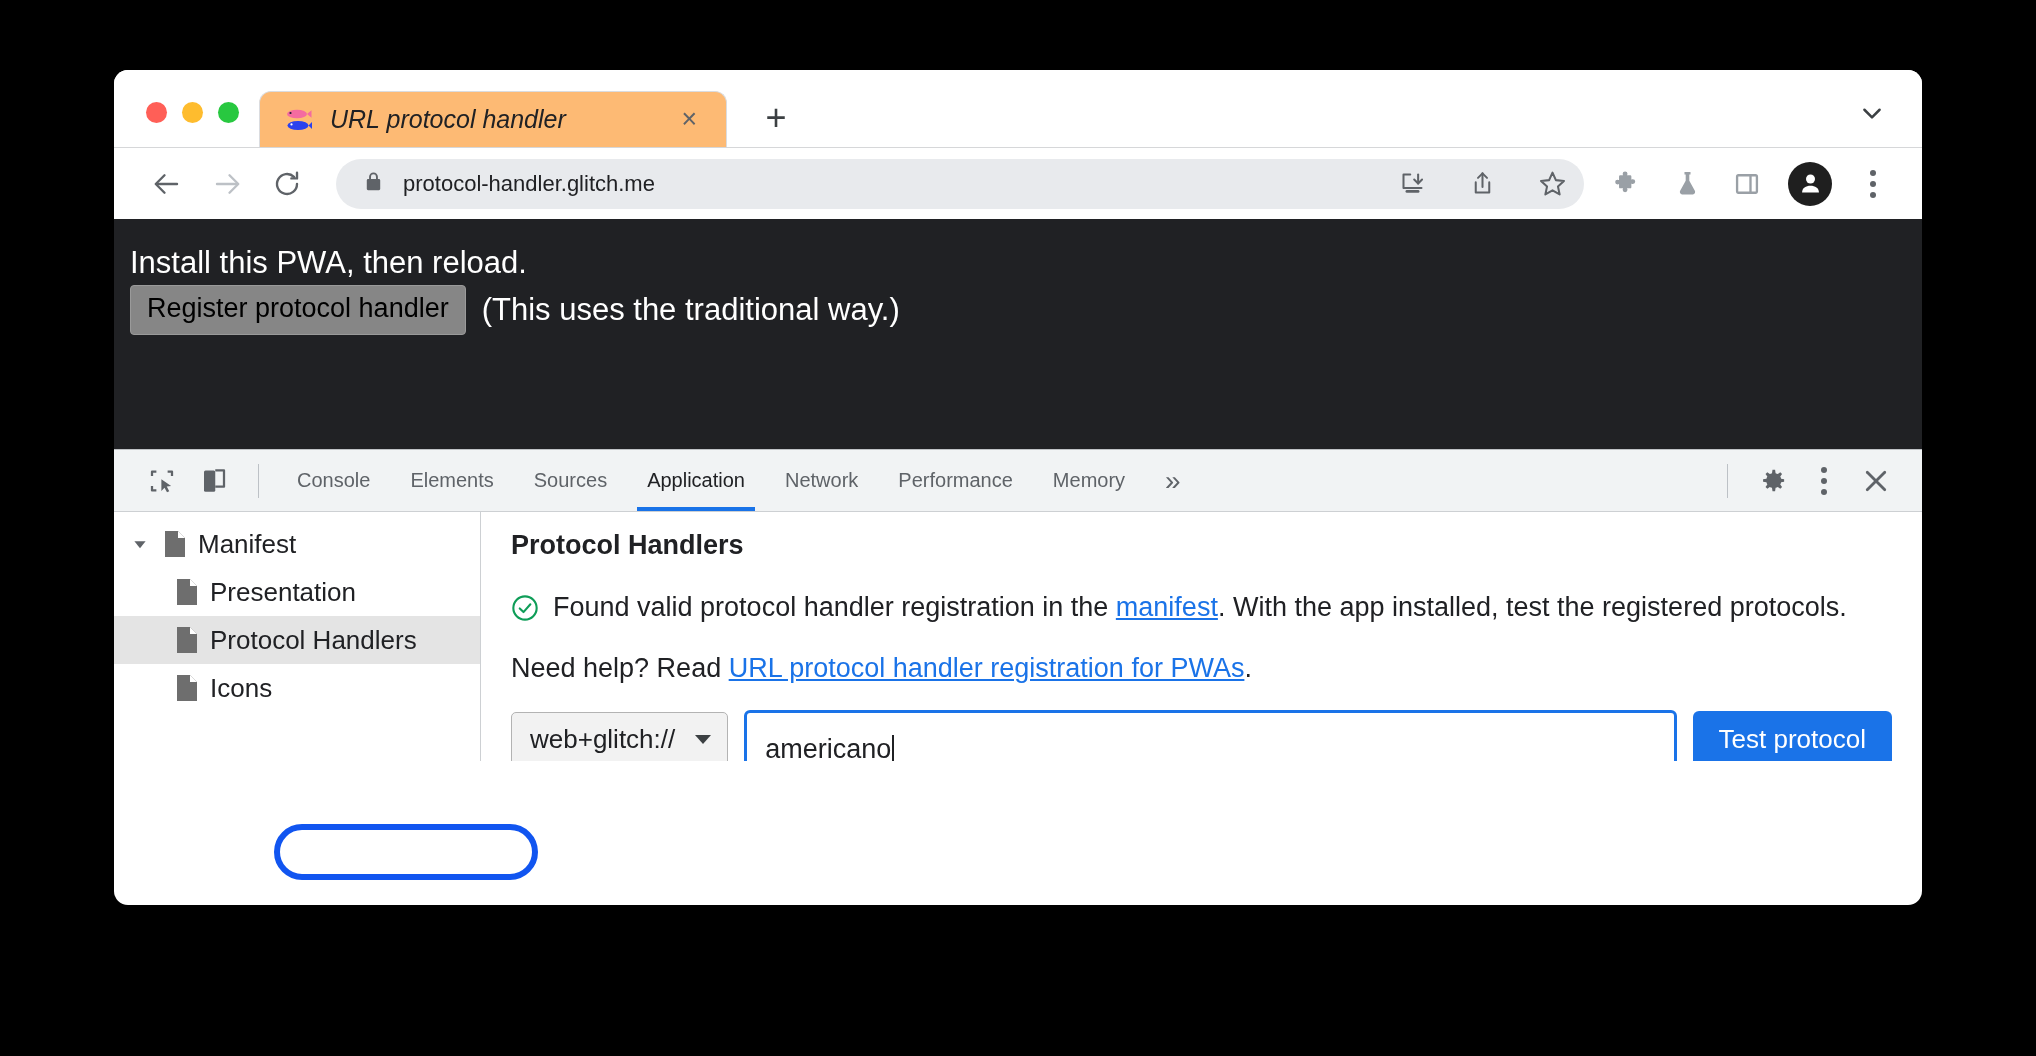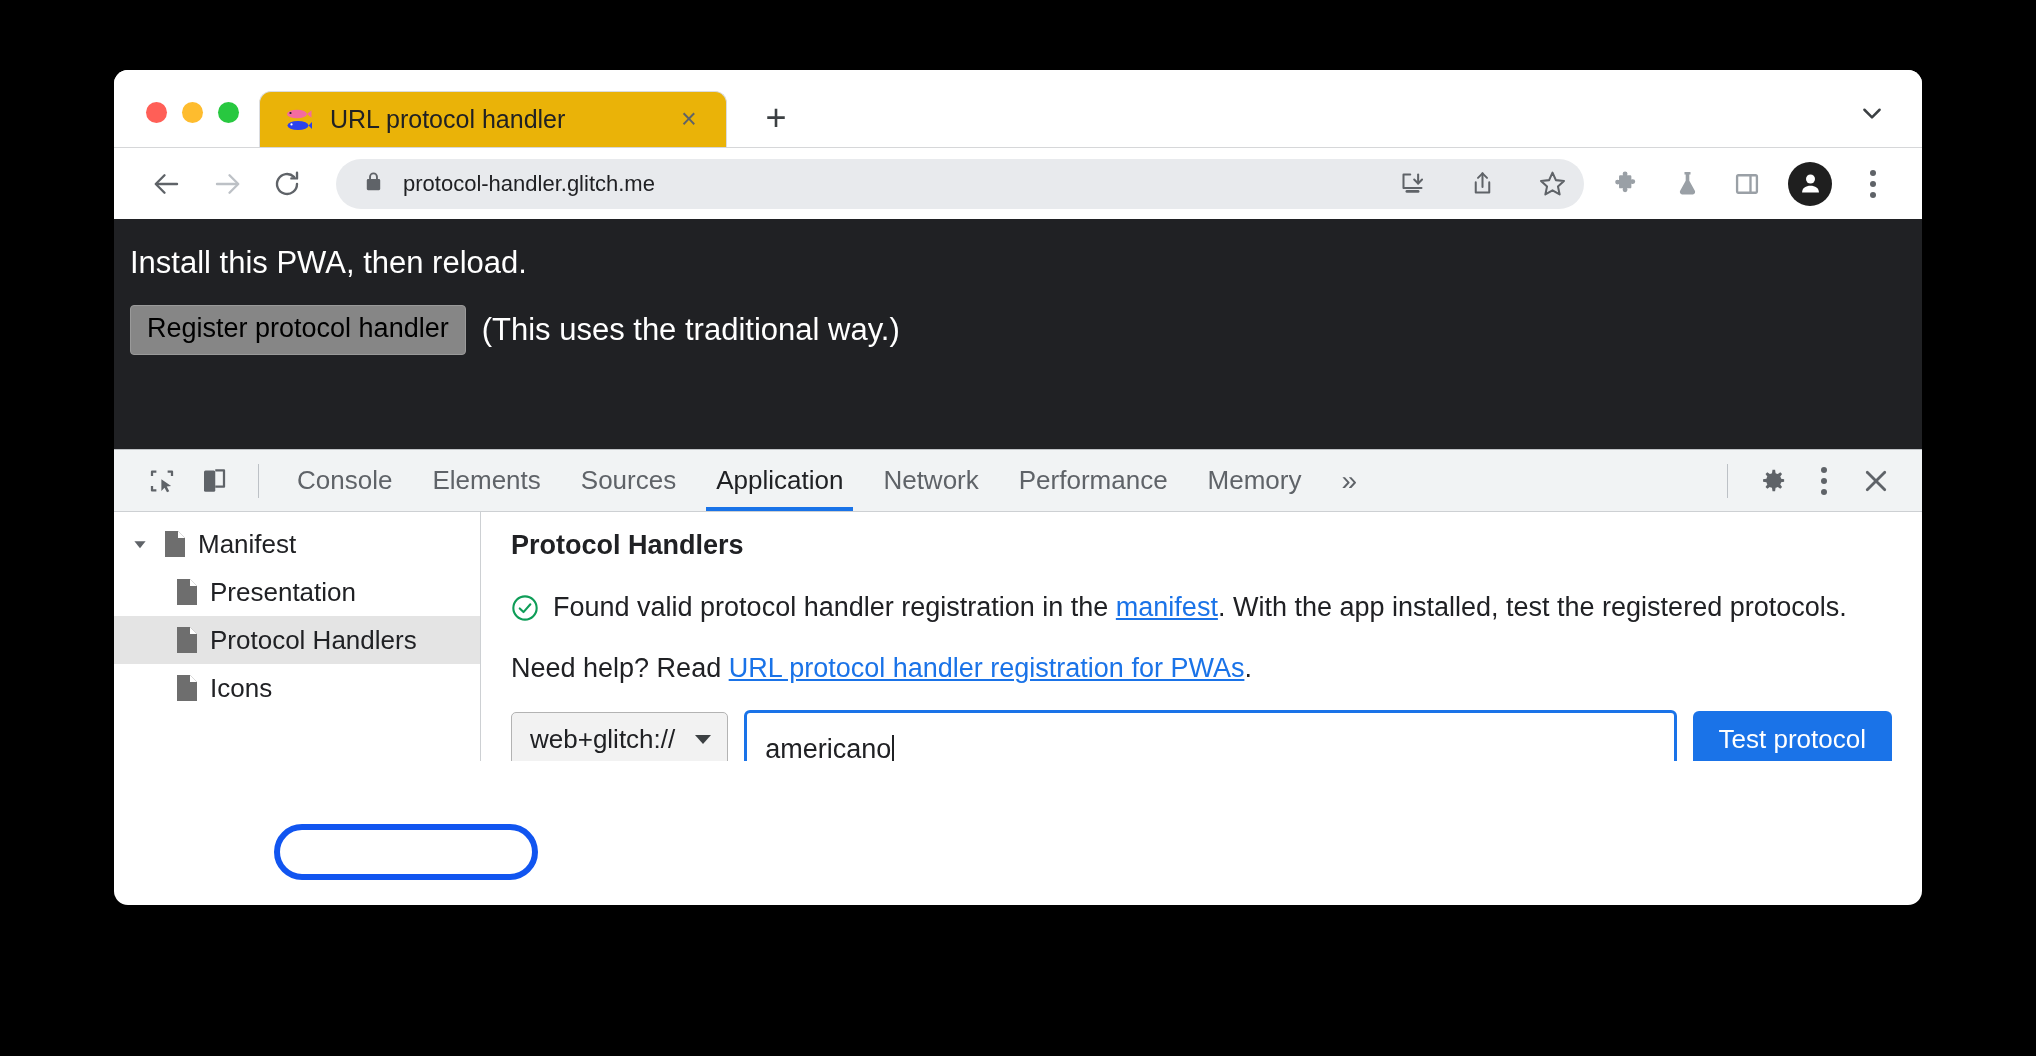--- a/index.html
+++ b/index.html
@@ -40,22 +40,23 @@
 
   #tab-active {
     position: relative;
     display: flex; align-items: center;
     height: 56px;
     min-width: 468px;
     padding: 0 22px 0 24px;
     border: 1px solid #dadce0;
     border-bottom: none;
     border-radius: 12px 12px 0 0;
-    background: #eab308;
+    background: #fdba74;
     gap: 18px;
+    font-style: italic;
   }
   .favicon { width: 28px; height: 26px; flex: none; position: relative; }
   .tab-title {
     flex: 1;
     font-size: 25px;
     color: #202124;
     white-space: nowrap;
   }
   .tab-close {
     width: 30px; height: 30px;
@@ -128,21 +129,21 @@
   
   #page-content {
     height: 230px;
     background: #202124;
     padding: 26px 0 0 14px;
     color: #ffffff;
   }
   #page-heading {
     font-size: 31px;
     color: #ffffff;
-    margin-bottom: 24px;
+    margin-bottom: 4px;
     padding-left: 2px;
   }
   #page-row { display: flex; align-items: center; gap: 16px; padding-left: 2px; }
   #register-protocol-handler-button {
     background: #868686;
     color: #000;
     border: 1px solid #9a9a9a;
     border-radius: 4px;
     font-size: 27px;
     padding: 8px 16px 10px;
@@ -173,21 +174,21 @@
   }
   .dt-sep {
     width: 1px; height: 34px; background: #bdc1c6;
     margin: 0 18px; flex: none;
   }
   .dt-tab {
     position: relative;
     height: 61px;
     display: flex; align-items: center;
     padding: 0 20px;
-    font-size: 26px;
+    font-size: 20px;
     color: #5f6368;
     white-space: nowrap;
   }
   .dt-tab.active { color: #202124; }
   .dt-tab.active::after {
     content: "";
     position: absolute; left: 10px; right: 10px; bottom: 0;
     height: 4px; background: #1a73e8;
   }
   #dt-overflow {

